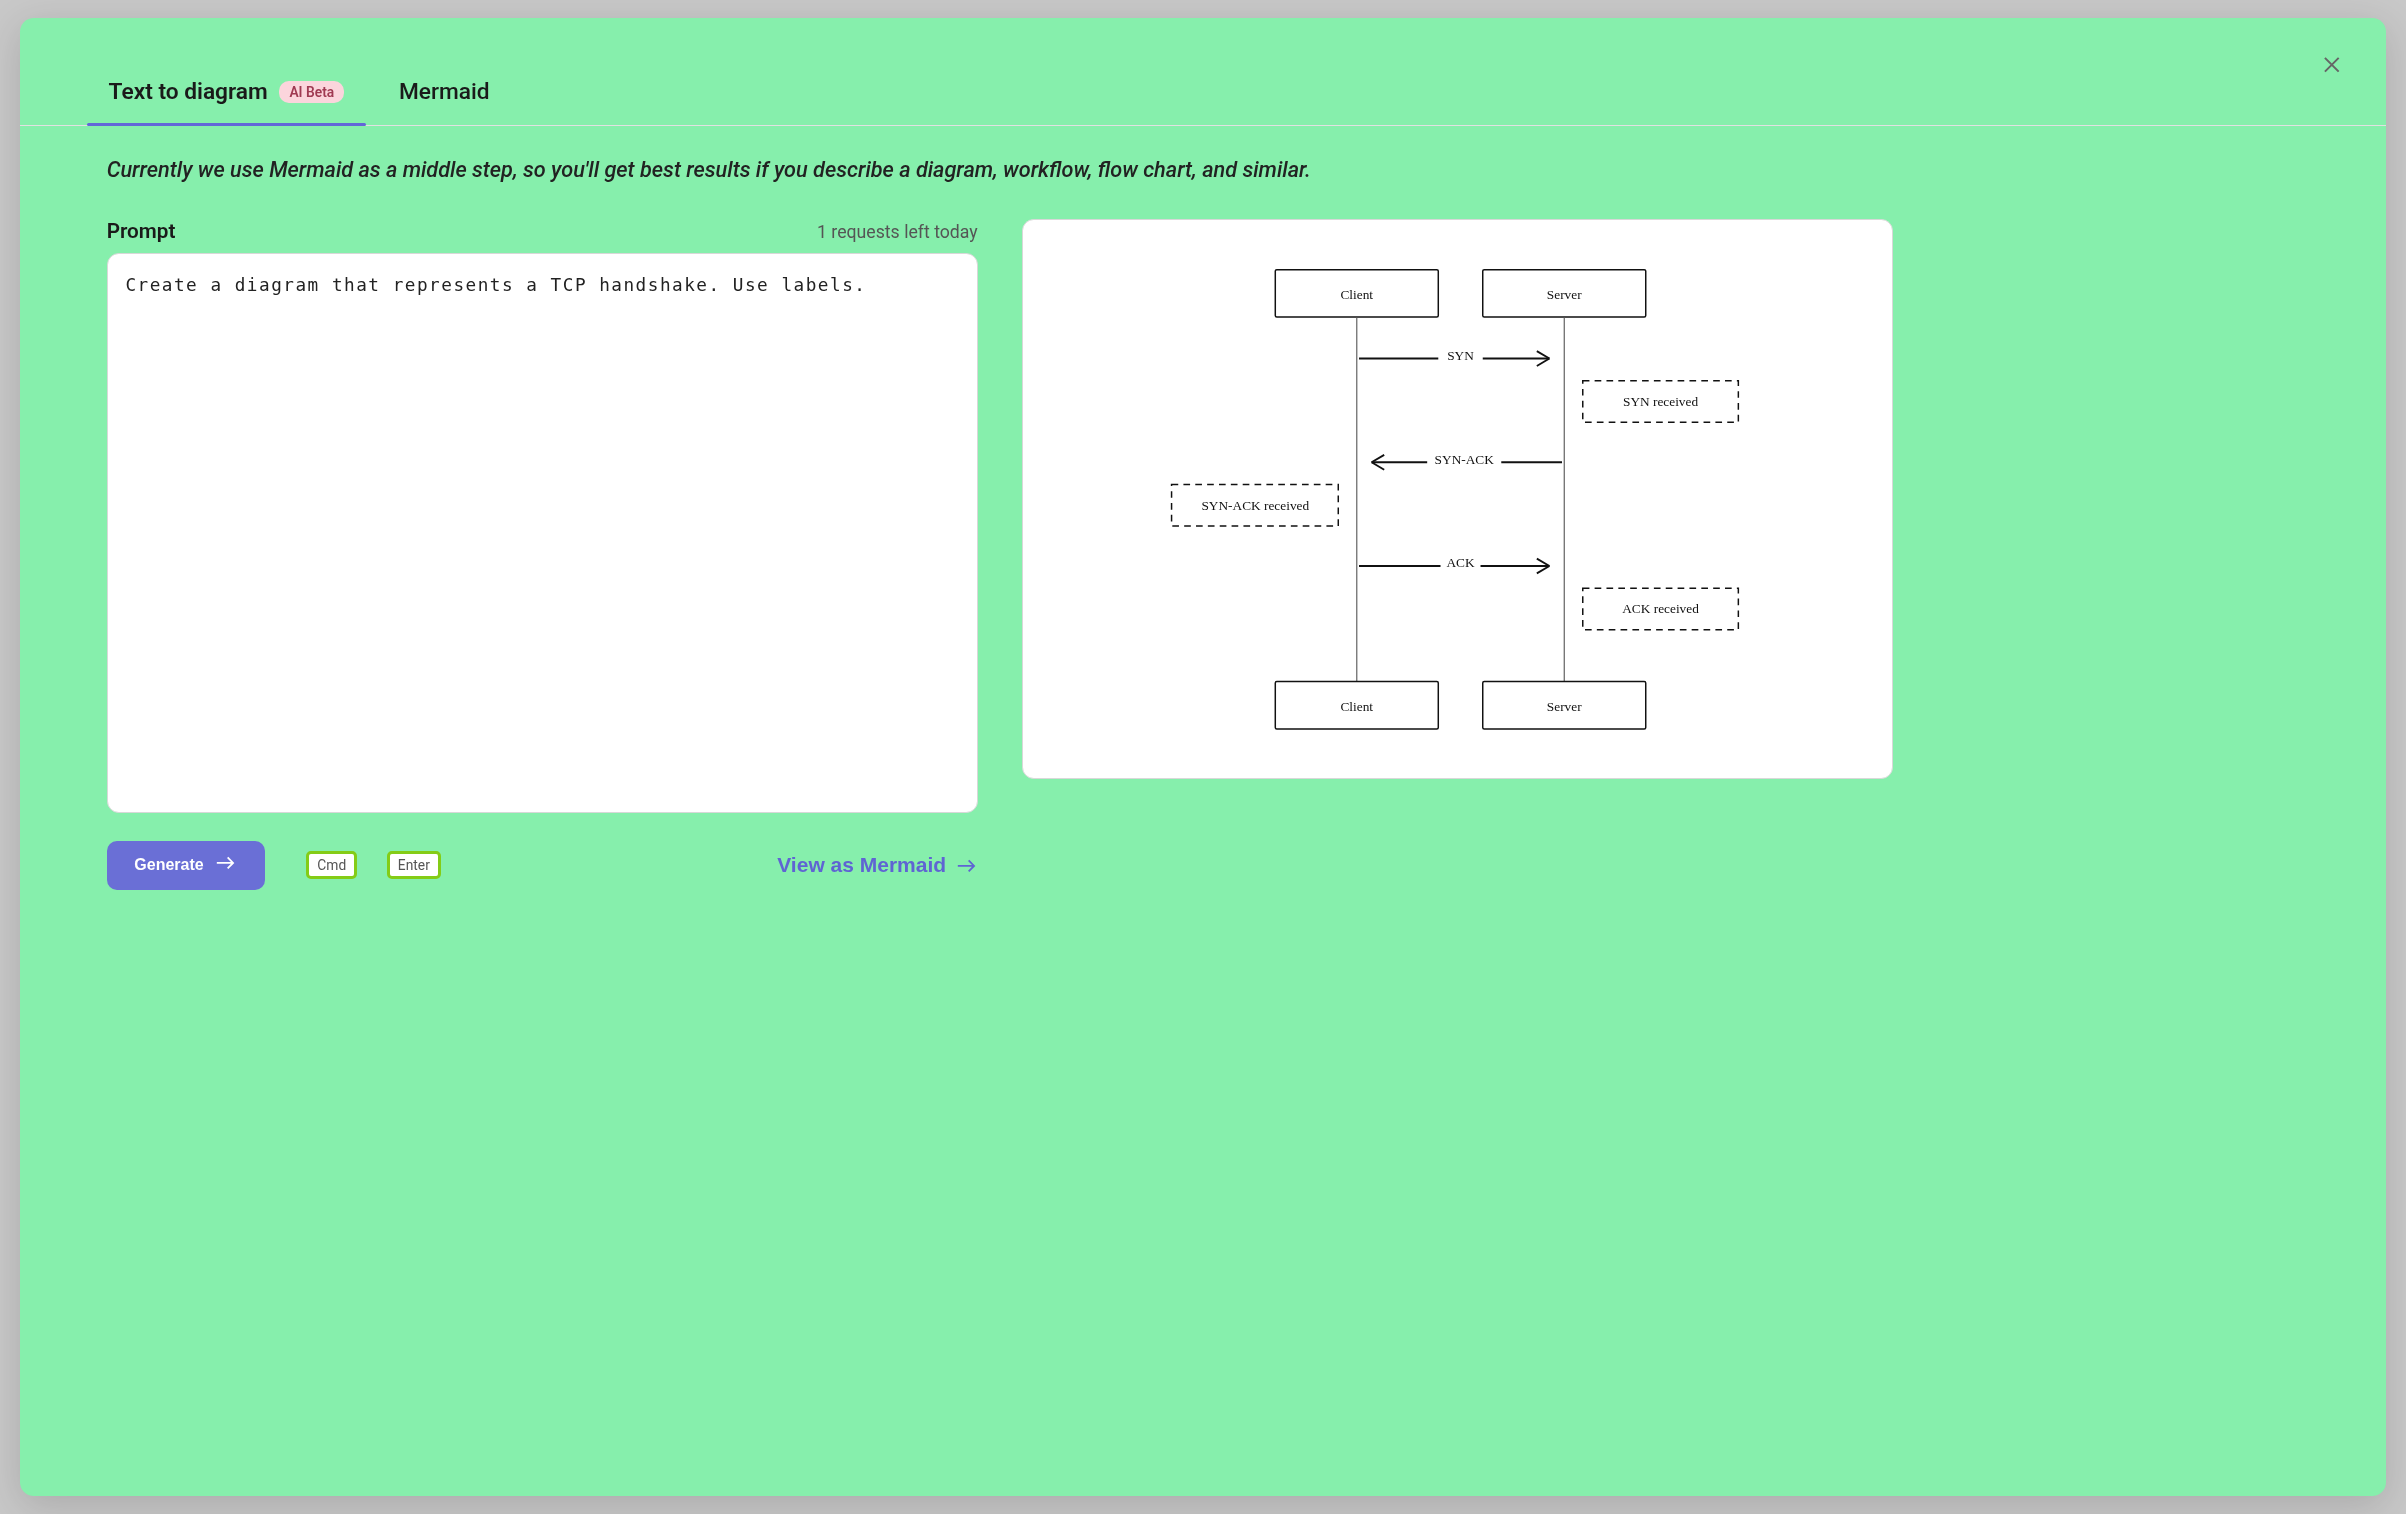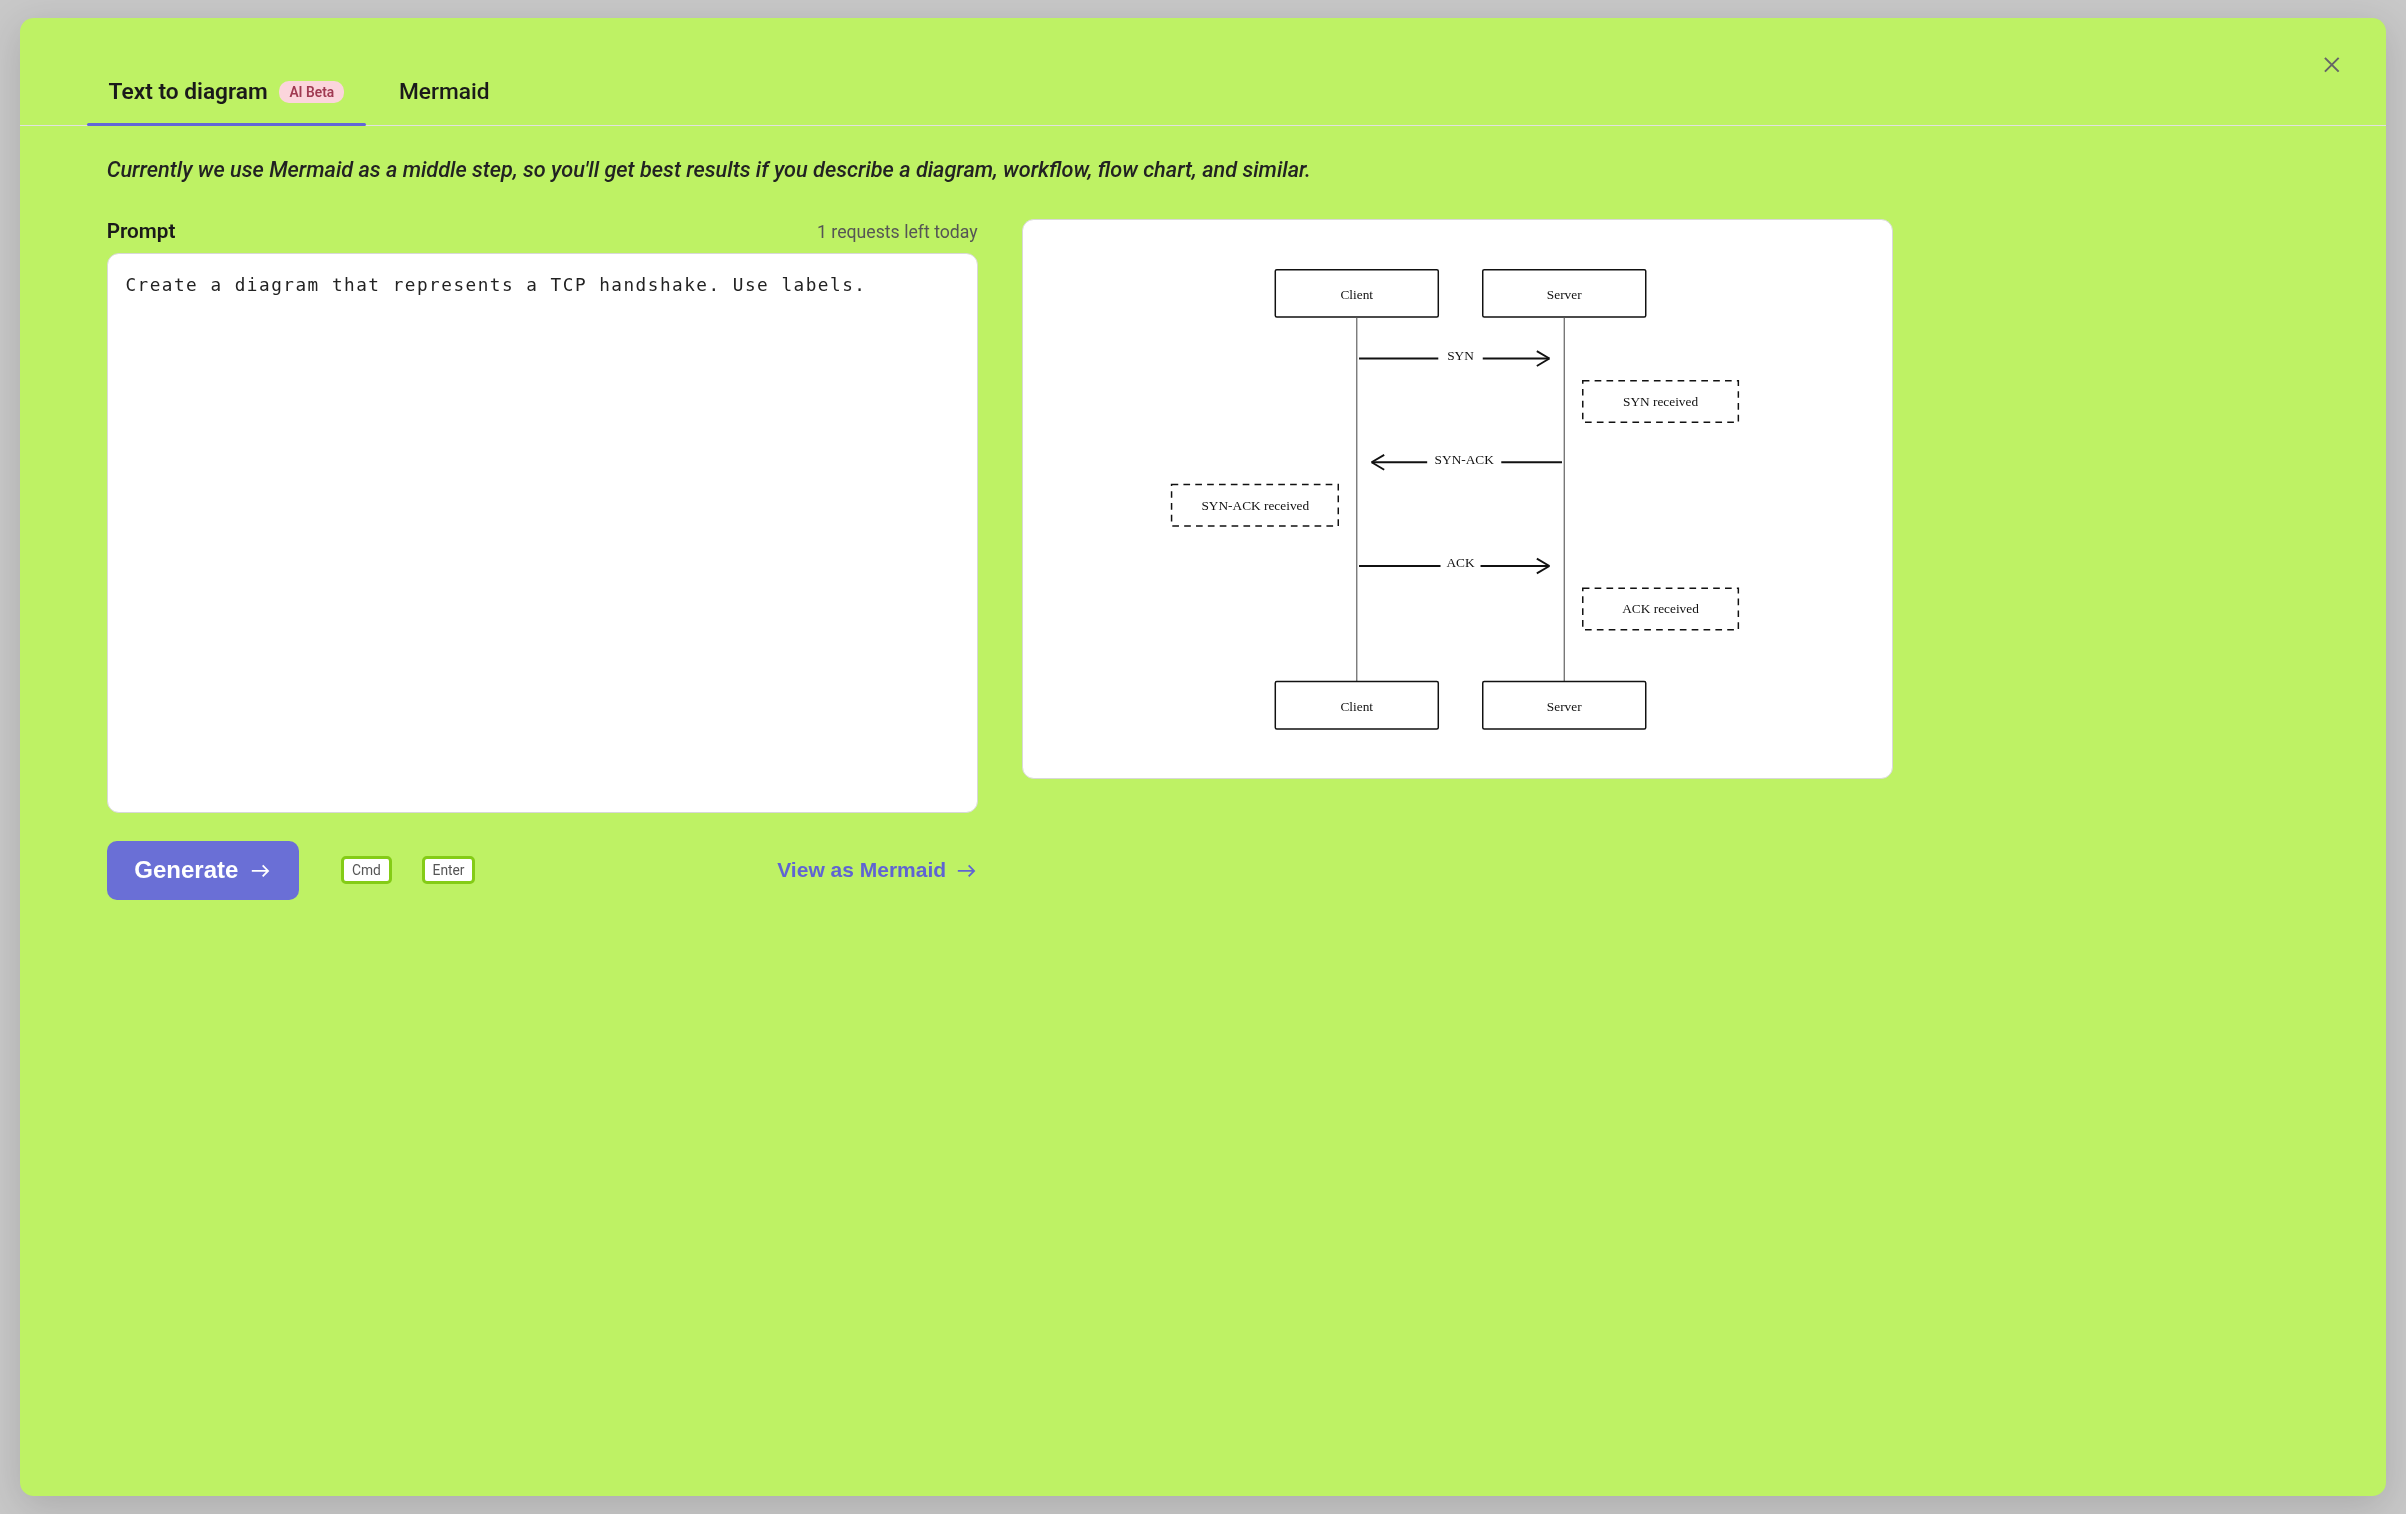--- a/index.html
+++ b/index.html
@@ -6,21 +6,21 @@
   html, body {
     width: 100%;
     height: 100%;
     background: #c8c8c8;
     font-family: -apple-system, BlinkMacSystemFont, "Segoe UI", Roboto, Helvetica, Arial, sans-serif;
     color: #1a1a1a;
   }
   .modal {
     position: absolute;
     top: 17.7px; left: 19.7px; right: 19.7px; bottom: 17.7px;
-    background: #bef264;
+    background: #86efac;
     border-radius: 13.8px;
     box-shadow: 0 9.9px 39px rgba(0,0,0,0.15);
     overflow: hidden;
     display: flex;
     flex-direction: column;
   }
   .close-btn {
     position: absolute;
     top: 27.6px; right: 35px;
     width: 39px; height: 39px;
@@ -124,24 +124,24 @@
   }
   .preview-svg { width: 100%; height: 100%; }
 
   .footer-row {
     display: flex;
     align-items: center;
     margin-top: 27.6px;
     gap: 17.7px;
   }
   .btn {
-    display: inline-flex; align-items: center; gap: 11.8px;
+    display: inline-flex; gap: 11.8px;
     background: #6a6fd6;
     color: #fff;
-    font-size: 24px;
+    font-size: 16px;
     font-weight: 600;
     border: none;
     border-radius: 9.9px;
     padding: 15.8px 27.6px;
     cursor: pointer;
   }
   .btn svg { width: 21.7px; height: 13.8px; stroke: #fff; stroke-width: 2; fill: none; }
 
   .kbd-group { display: inline-flex; gap: 5.9px; }
   .kbd {

